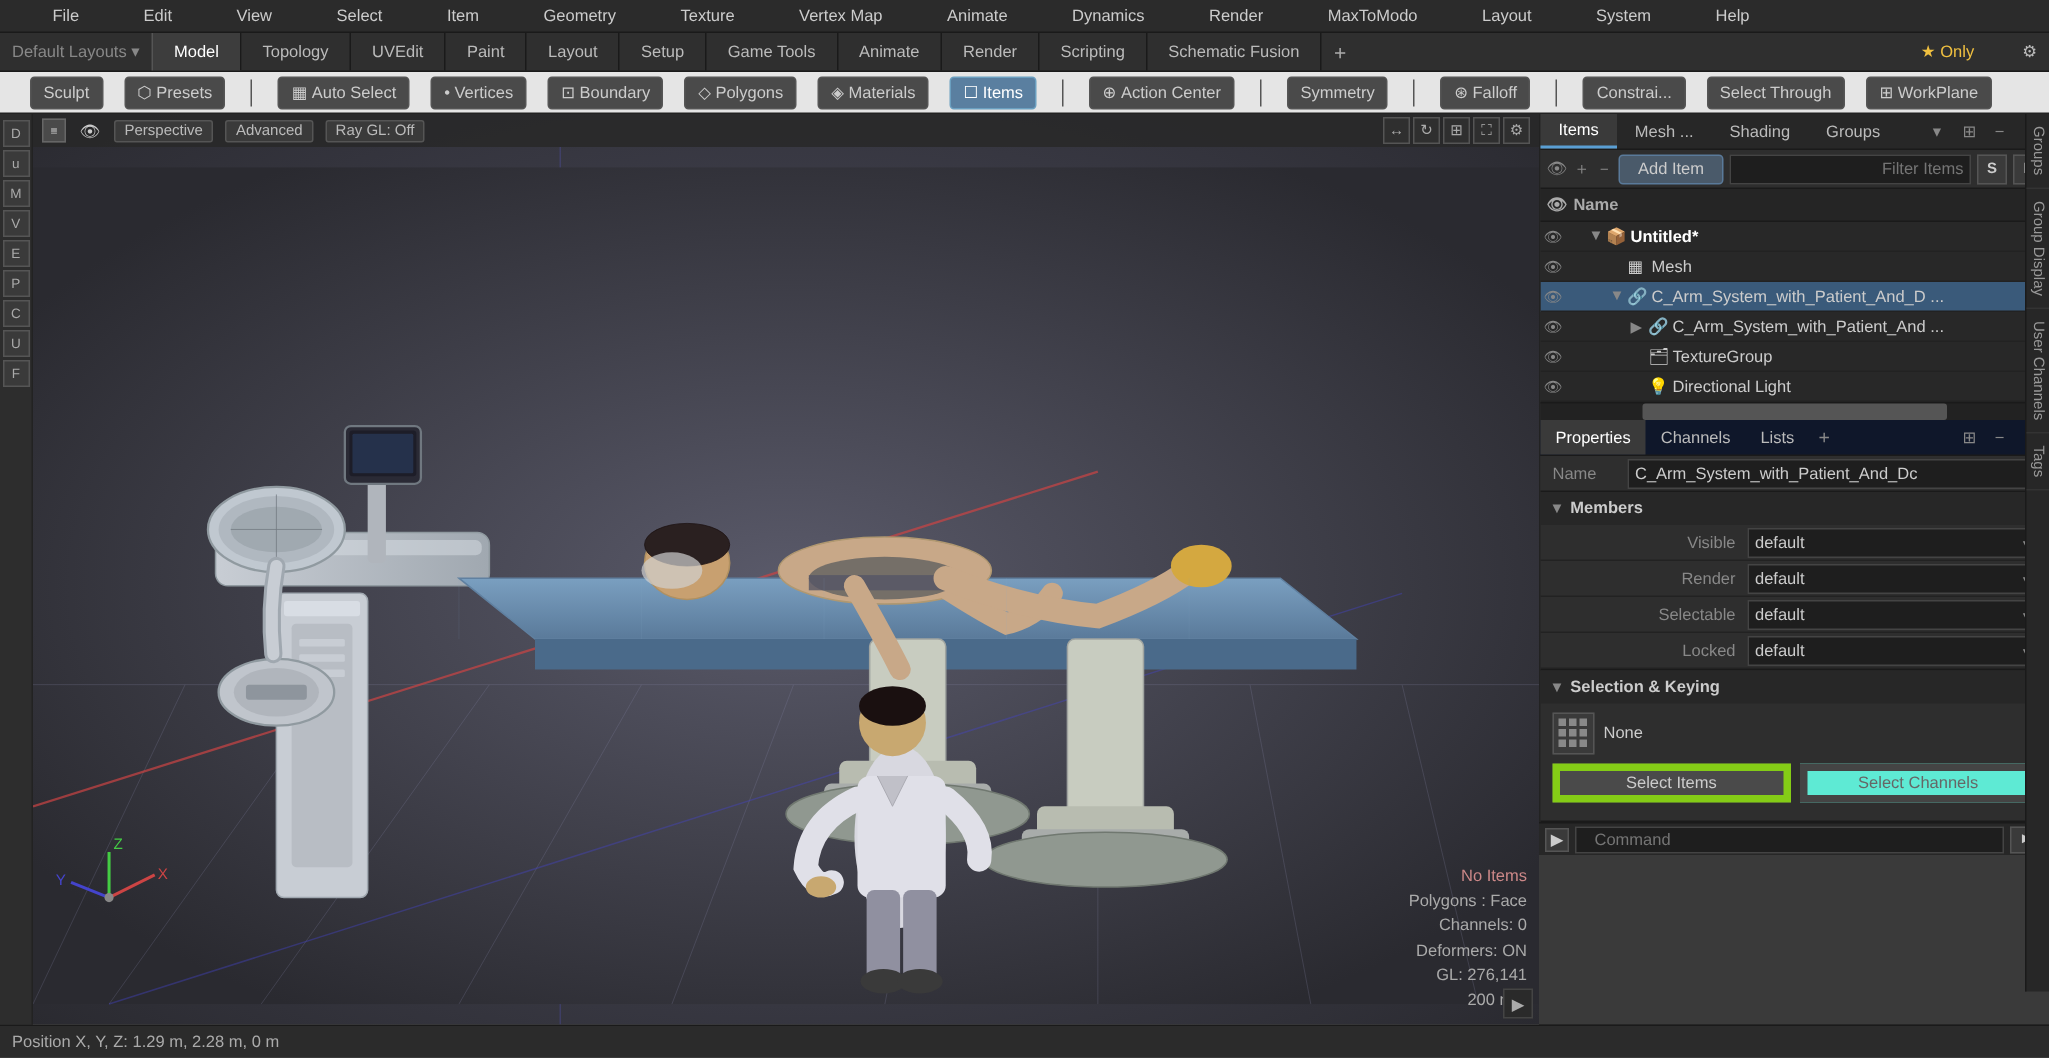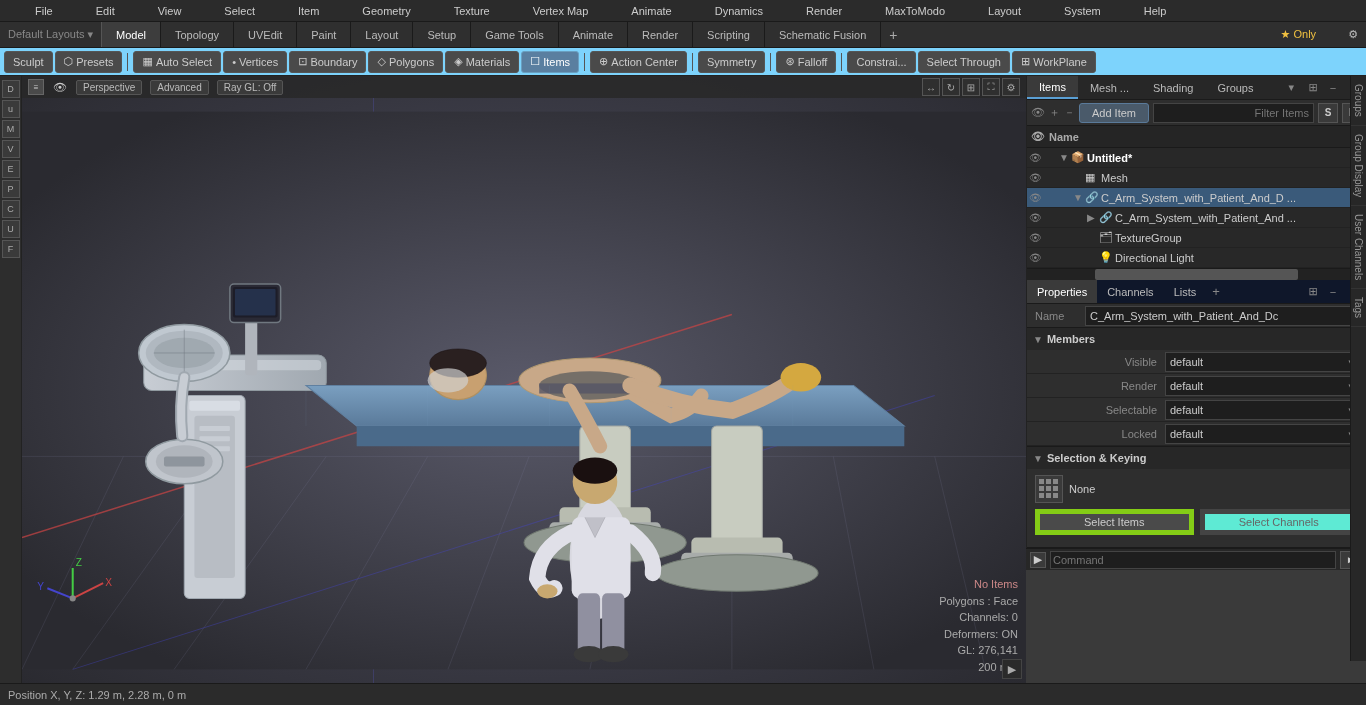--- a/index.html
+++ b/index.html
@@ -13,21 +13,21 @@
     .tabs-bar { display: flex; align-items: center; height: 26px; background: #2f2f2f; border-bottom: 1px solid #1a1a1a; }
     .tab-item { padding: 3px 14px; cursor: pointer; color: #bbb; font-size: 11px; border-right: 1px solid #1a1a1a; height: 100%; display: flex; align-items: center; }
     .tab-item.active { background: #3d3d3d; color: #fff; }
     .tab-separator { width: 1px; background: #555; height: 100%; }
     .tabs-plus { padding: 3px 8px; cursor: pointer; color: #aaa; font-size: 14px; }
     .tab-star { margin-left: auto; padding: 3px 8px; color: #f0c040; cursor: pointer; }
     .tab-only { padding: 3px 8px; color: #bbb; cursor: pointer; }
     .tab-gear { padding: 3px 8px; color: #bbb; cursor: pointer; }
 
     
-    .tool-bar { display: flex; align-items: center; height: 28px; background: #7dd3fc; border-bottom: 1px solid #222; gap: 2px; padding: 0 4px; }
+    .tool-bar { display: flex; align-items: center; height: 28px; background: #e5e5e5; border-bottom: 1px solid #222; gap: 14px; padding: 0 20px; }
     .tool-btn { padding: 2px 8px; background: #4a4a4a; border: 1px solid #555; border-radius: 3px; color: #ccc; font-size: 11px; cursor: pointer; height: 22px; display: flex; align-items: center; gap: 3px; white-space: nowrap; }
     .tool-btn.active { background: #5a7fa0; border-color: #6a9fc0; color: #fff; }
     .tool-sep { width: 1px; height: 18px; background: #555; margin: 0 3px; }
 
     
     .main-area { display: flex; height: calc(705px - 22px - 26px - 28px - 22px); }
 
     
     .left-sidebar { width: 22px; background: #2d2d2d; border-right: 1px solid #222; display: flex; flex-direction: column; align-items: center; padding-top: 4px; gap: 2px; }
     .left-tool { width: 18px; height: 18px; background: #3a3a3a; border: 1px solid #555; cursor: pointer; display: flex; align-items: center; justify-content: center; font-size: 8px; color: #aaa; }
@@ -115,21 +115,21 @@
     .sel-keying { padding: 6px 8px; }
     .sel-keying-row { display: flex; align-items: center; gap: 6px; margin-bottom: 6px; }
     .sel-item-icon { width: 28px; height: 28px; background: #3a3a3a; border: 1px solid #555; display: flex; align-items: center; justify-content: center; flex-shrink: 0; }
     .sel-none-label { color: #ccc; font-size: 11px; }
     .sel-btn { flex: 1; height: 26px; background: #4a4a4a; border: 5px solid #84cc16; color: #ccc; font-size: 11px; cursor: pointer; display: flex; align-items: center; justify-content: center; }
     .sel-btn.disabled { background: #5eead4; color: #666; border-color: #444; cursor: default; }
     .vtab { writing-mode: vertical-rl; text-orientation: mixed; padding: 8px 2px; font-size: 10px; color: #999; cursor: pointer; border-bottom: 1px solid #333; }
 
     
     .command-bar { height: 22px; background: #272727; display: flex; align-items: center; padding: 0 4px; gap: 4px; border-top: 1px solid #1a1a1a; }
-    .command-input { flex: 1; height: 18px; background: #1e1e1e; border: 1px solid #444; color: #ccc; padding: 0 2px; font-size: 11px; }
+    .command-input { flex: 1; height: 18px; background: #1e1e1e; border: 1px solid #444; color: #ccc; padding: 0 12px; font-size: 11px; }
     .command-submit { width: 22px; height: 18px; background: #3a3a3a; border: 1px solid #555; color: #ccc; cursor: pointer; display: flex; align-items: center; justify-content: center; font-size: 10px; }
 
     
     .scene-svg { position: absolute; top: 0; left: 0; width: 100%; height: 100%; }
 
     
     ::-webkit-scrollbar { width: 8px; height: 8px; }
     ::-webkit-scrollbar-track { background: #1e1e1e; }
     ::-webkit-scrollbar-thumb { background: #555; border-radius: 2px; }
 

